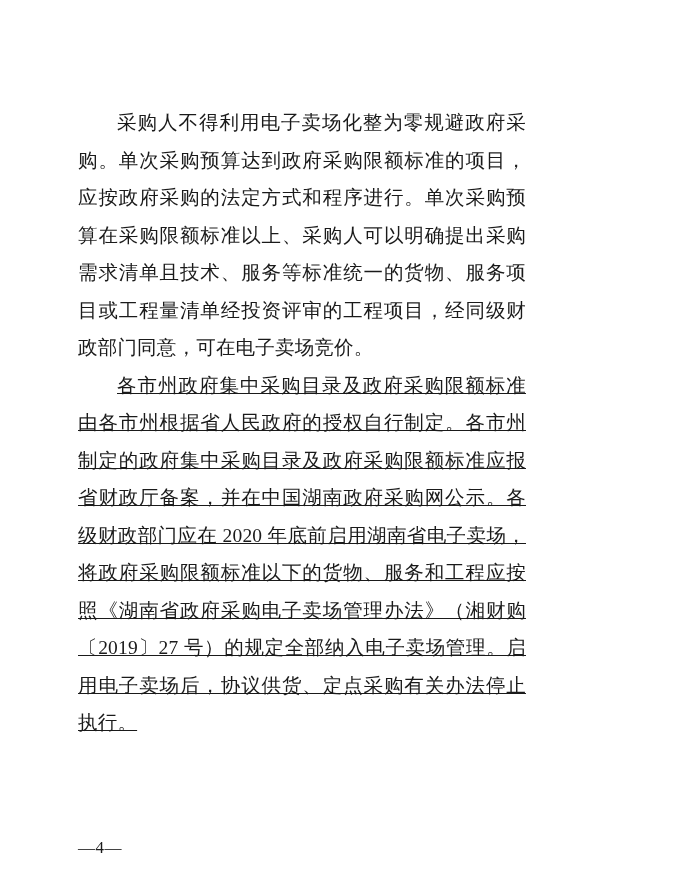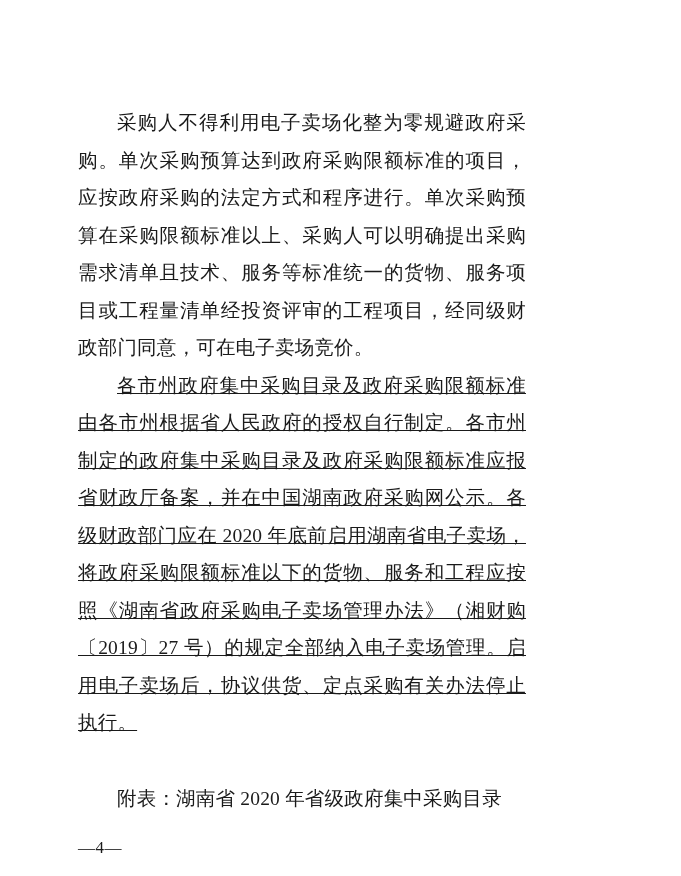--- a/index.html
+++ b/index.html
@@ -54,16 +54,15 @@
     font-family: "Liberation Serif", "DejaVu Serif", serif;
   }
 </style>
 </head>
 <body>
 
 <div class="page">
   <div class="body-text">
     <p class="para">采购人不得利用电子卖场化整为零规避政府采购。单次采购预算达到政府采购限额标准的项目，应按政府采购的法定方式和程序进行。单次采购预算在采购限额标准以上、采购人可以明确提出采购需求清单且技术、服务等标准统一的货物、服务项目或工程量清单经投资评审的工程项目，经同级财政部门同意，可在电子卖场竞价。</p>
     <p class="para">各市州政府集中采购目录及政府采购限额标准由各市州根据省人民政府的授权自行制定。各市州制定的政府集中采购目录及政府采购限额标准应报省财政厅备案，并在中国湖南政府采购网公示。各级财政部门应在 2020 年底前启用湖南省电子卖场，将政府采购限额标准以下的货物、服务和工程应按照《湖南省政府采购电子卖场管理办法》（湘财购〔2019〕27 号）的规定全部纳入电子卖场管理。启用电子卖场后，协议供货、定点采购有关办法停止执行。</p>
-    <p class="attachment-line">附表：湖南省 2020 年省级政府集中采购目录</p>
   </div>
   <div class="page-number">—4—</div>
 </div>
 
 </body></html>

